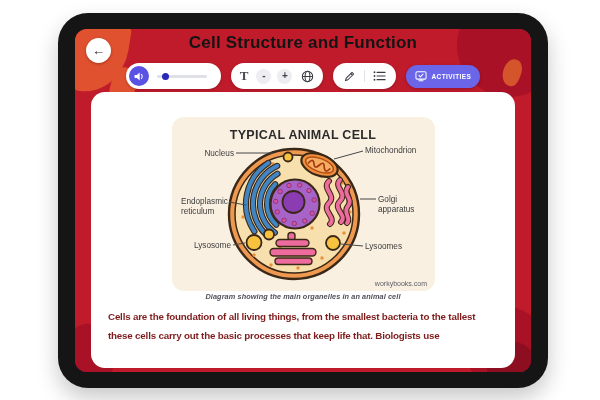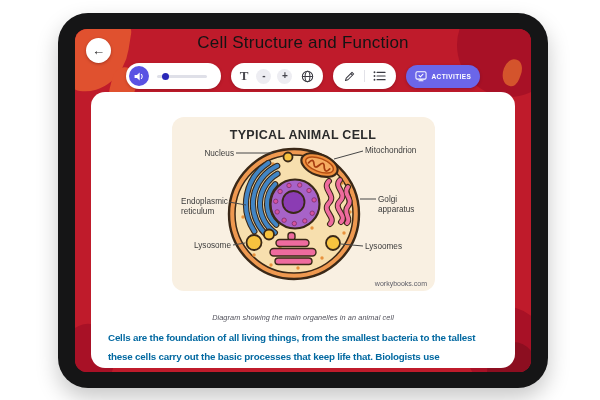--- a/index.html
+++ b/index.html
@@ -29,21 +29,21 @@
   .dec-br2{right:-8px;bottom:-32px;width:52px;height:62px;background:#8c0e20;border-radius:50%;}
 
   .back-btn{
     position:absolute;left:11px;top:9px;width:25px;height:25px;border-radius:50%;
     background:#ffffff;display:flex;align-items:center;justify-content:center;
     box-shadow:0 1px 3px rgba(60,0,8,.35);cursor:pointer;
   }
   .back-btn span{font-size:13px;font-weight:bold;color:#1d1d1f;line-height:1;}
   .app-title{
     position:absolute;top:4px;left:0;right:0;text-align:center;
-    font-size:17px;font-weight:normal;color:#141414;letter-spacing:.2px;
+    font-size:17px;font-weight:bold;color:#141414;letter-spacing:.2px;
   }
   .toolbar{
     position:absolute;top:34px;left:0;right:0;height:26px;
     display:flex;justify-content:center;align-items:center;gap:10px;
   }
   .pill{
     background:#ffffff;border-radius:14px;height:26px;
     display:flex;align-items:center;box-shadow:0 1px 3px rgba(70,0,10,.28);
   }
   .vol-pill{width:92px;padding-left:3px;}
@@ -74,24 +74,24 @@
   .content-card{
     position:absolute;left:16px;top:63px;width:424px;height:276px;
     background:#ffffff;border-radius:14px;overflow:hidden;
   }
   .panel{
     width:263px;height:174px;margin:25px auto 0 auto;background:#f9f0e2;border-radius:12px;
     position:relative;
   }
   .panel svg{display:block;}
   .caption{
-    margin-top:22px;text-align:center;font-size:7.3px;font-style:italic;font-weight:normal;
+    margin-top:1px;text-align:center;font-size:7.3px;font-style:italic;font-weight:bold;
     color:#50505a;letter-spacing:.1px;
   }
-  .para{margin:6px 17px 0 17px;color:#0369a1;}
+  .para{margin:6px 17px 0 17px;color:#7f1d1d;}
   .para span{display:block;white-space:nowrap;font-size:9.8px;font-weight:bold;line-height:19.4px;letter-spacing:-.2px;}
 </style>
 </head>
 <body>
 
 <div class="tablet">
   <div class="screen">
 
     <div class="dec dec-tl-dark"></div>
     <div class="dec dec-tl-1"></div>

